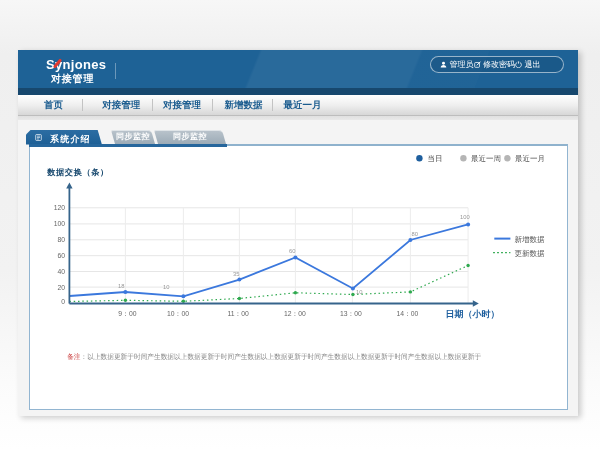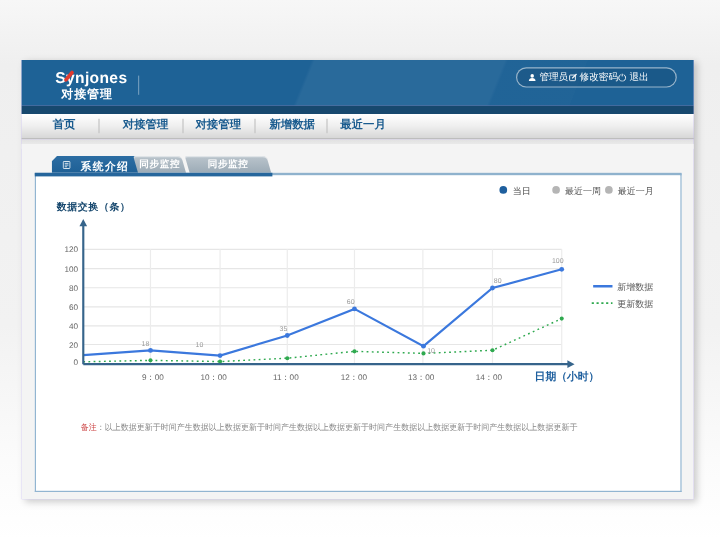--- a/index.html
+++ b/index.html
@@ -17,21 +17,21 @@
 .hdiv { position:absolute; left:97px; top:13px; width:1px; height:16px; background:rgba(255,255,255,0.35); }
 .htitle { position:absolute; left:104px; top:16px; color:#fff; font-size:12px; font-weight:bold; letter-spacing:-0.3px; }
 .pill { position:absolute; left:412px; top:6px; width:134px; height:17px; border:1px solid rgba(255,255,255,0.55); border-radius:9px; background:rgba(8,35,62,0.14); display:flex; align-items:center; justify-content:flex-start; padding:0 9px; }
 .pitem { color:#fff; font-size:8px; display:flex; align-items:center; gap:2.5px; white-space:nowrap; }
 .darkbar { position:absolute; left:0; top:38px; width:560px; height:7px; background:#17486e; }
 .nav { position:absolute; left:0; top:45px; width:560px; height:21px; background:linear-gradient(180deg,#ffffff 0%,#efefef 50%,#d7d7d7 100%); border-bottom:1px solid #bdbdbd; }
 .nav .it { position:absolute; top:0; height:19px; line-height:19px; color:#1b5c8f; font-size:9.5px; font-weight:bold; text-align:center; transform:translateX(-50%); white-space:nowrap; }
 .nav .sep { position:absolute; top:4px; width:1px; height:12px; background:#c3c3c3; }
 .navshadow { position:absolute; left:0; top:66px; width:560px; height:8px; background:linear-gradient(180deg,#e0e0e0,#f2f2f2); }
 .content { position:absolute; left:0; top:70px; width:560px; height:296px; background:#f4f4f4; }
-.tab1 { position:absolute; left:25px; top:10px; width:77px; height:14.5px;
+.tab1 { position:absolute; left:8px; top:10px; width:77px; height:14.5px;
   background:linear-gradient(180deg,#2c6da3,#1d5f95);
   clip-path: polygon(0 14.5px, 0 4.5px, 4.5px 0, 71.7px 0, 75.9px 14.5px); padding-left: 21px; }
 .tab1 .txt { position:absolute; left:24px; top:2.5px; color:#fff; font-size:9px; font-weight:bold; letter-spacing:1.2px; }
 .tabicon { position:absolute; left:9px; top:4px; width:7px; height:7px; }
 .tabg { position:absolute; top:10px; height:14.5px; background:linear-gradient(180deg,#bac4cc,#9aa9b5); border-radius:2px 3.5px 0 0; box-shadow:inset 0 1px 0 rgba(255,255,255,0.55); transform:skewX(16deg); transform-origin:top left; }
 .tabg .txt { display:block; transform:skewX(-16deg); color:#fff; font-size:8px; font-weight:bold; text-align:center; line-height:14.5px; letter-spacing:0.5px; }
 .panel { position:absolute; left:10.6px; top:24px; width:539px; height:266px; background:#fff; border:1px solid #92b5d1; border-top:2px solid #8fb2cd; }
 .tabline { position:absolute; left:10.6px; top:24px; width:198.4px; height:3px; background:#26669c; }
 </style>
 </head>

